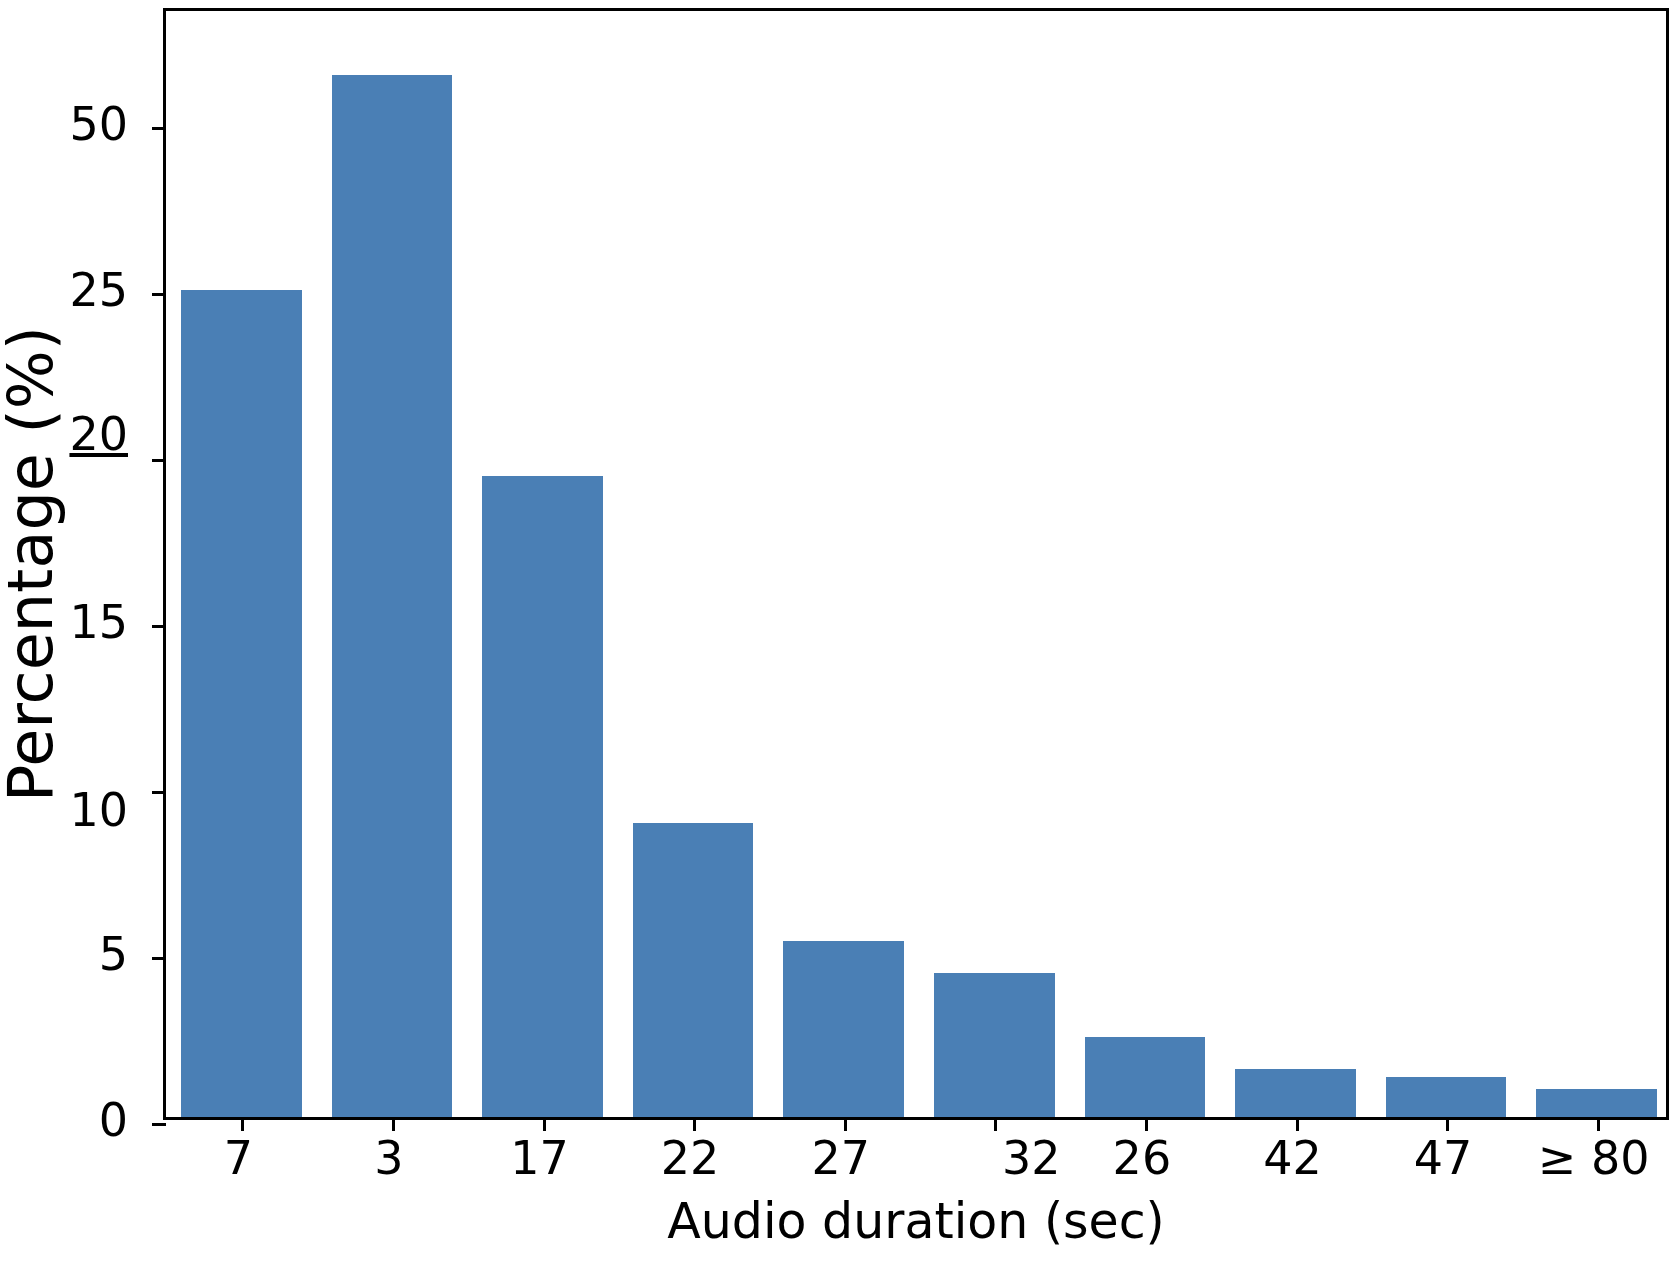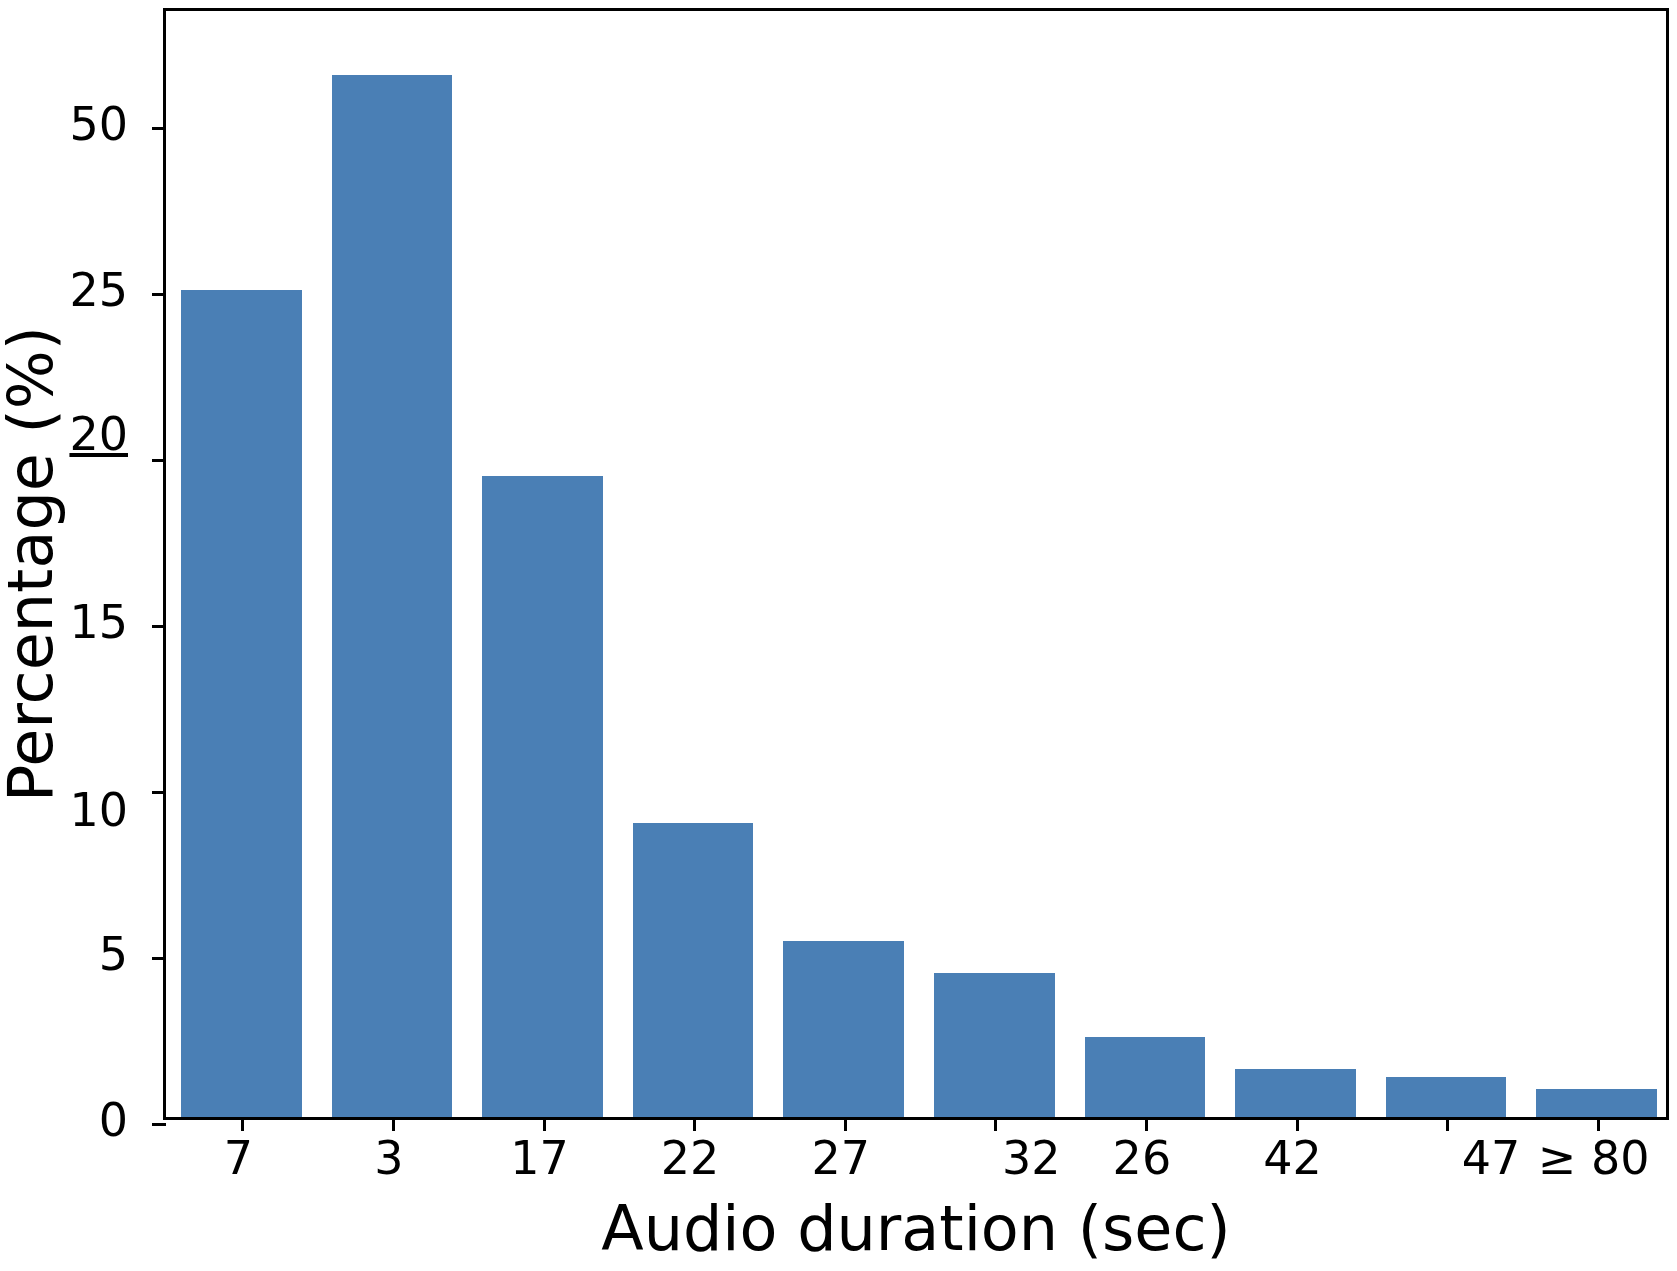--- a/index.html
+++ b/index.html
@@ -100,21 +100,21 @@
     font-family: "DejaVu Sans", sans-serif;
   }
 
   
   #xlabel {
     position: absolute;
     left: 163px;
     top: 1196px;
     width: 1506px;
     text-align: center;
-    font-size: 62px;
+    font-size: 49px;
     color: #000000;
     line-height: 1.05;
     font-family: "DejaVu Sans", sans-serif;
   }
   #ylabel {
     position: absolute;
     left: 0px;
     top: 8px;
     width: 1112px;
     height: 62px;
@@ -178,19 +178,19 @@
 
   <div id="xtick-labels">
       <span style="left: 75.3px;">7</span>
       <span style="left: 225.9px;">3</span>
       <span style="left: 376.5px;">17</span>
       <span style="left: 527.1px;">22</span>
       <span style="left: 677.7px;">27</span>
       <span style="left: 828.3px; margin-left: 40px;">32</span>
       <span style="left: 978.9px;">26</span>
       <span style="left: 1129.5px;">42</span>
-      <span style="left: 1280.1px; margin-left: 48px;">47</span>
+      <span style="left: 1280.1px;">47</span>
       <span style="left: 1430.7px;">≥ 80</span>
     </div>
 
   <div id="xlabel">Audio duration (sec)</div>
 
 </div>
 
 </body></html>

